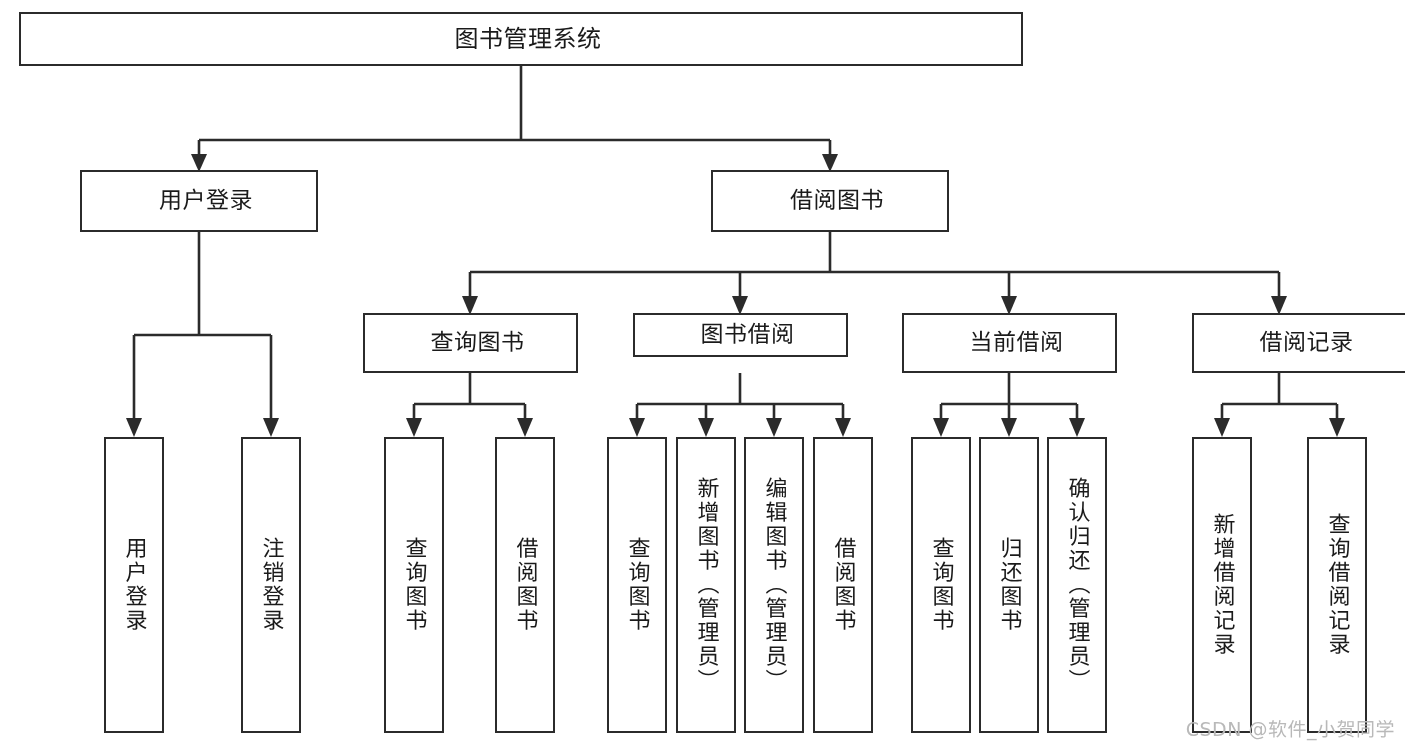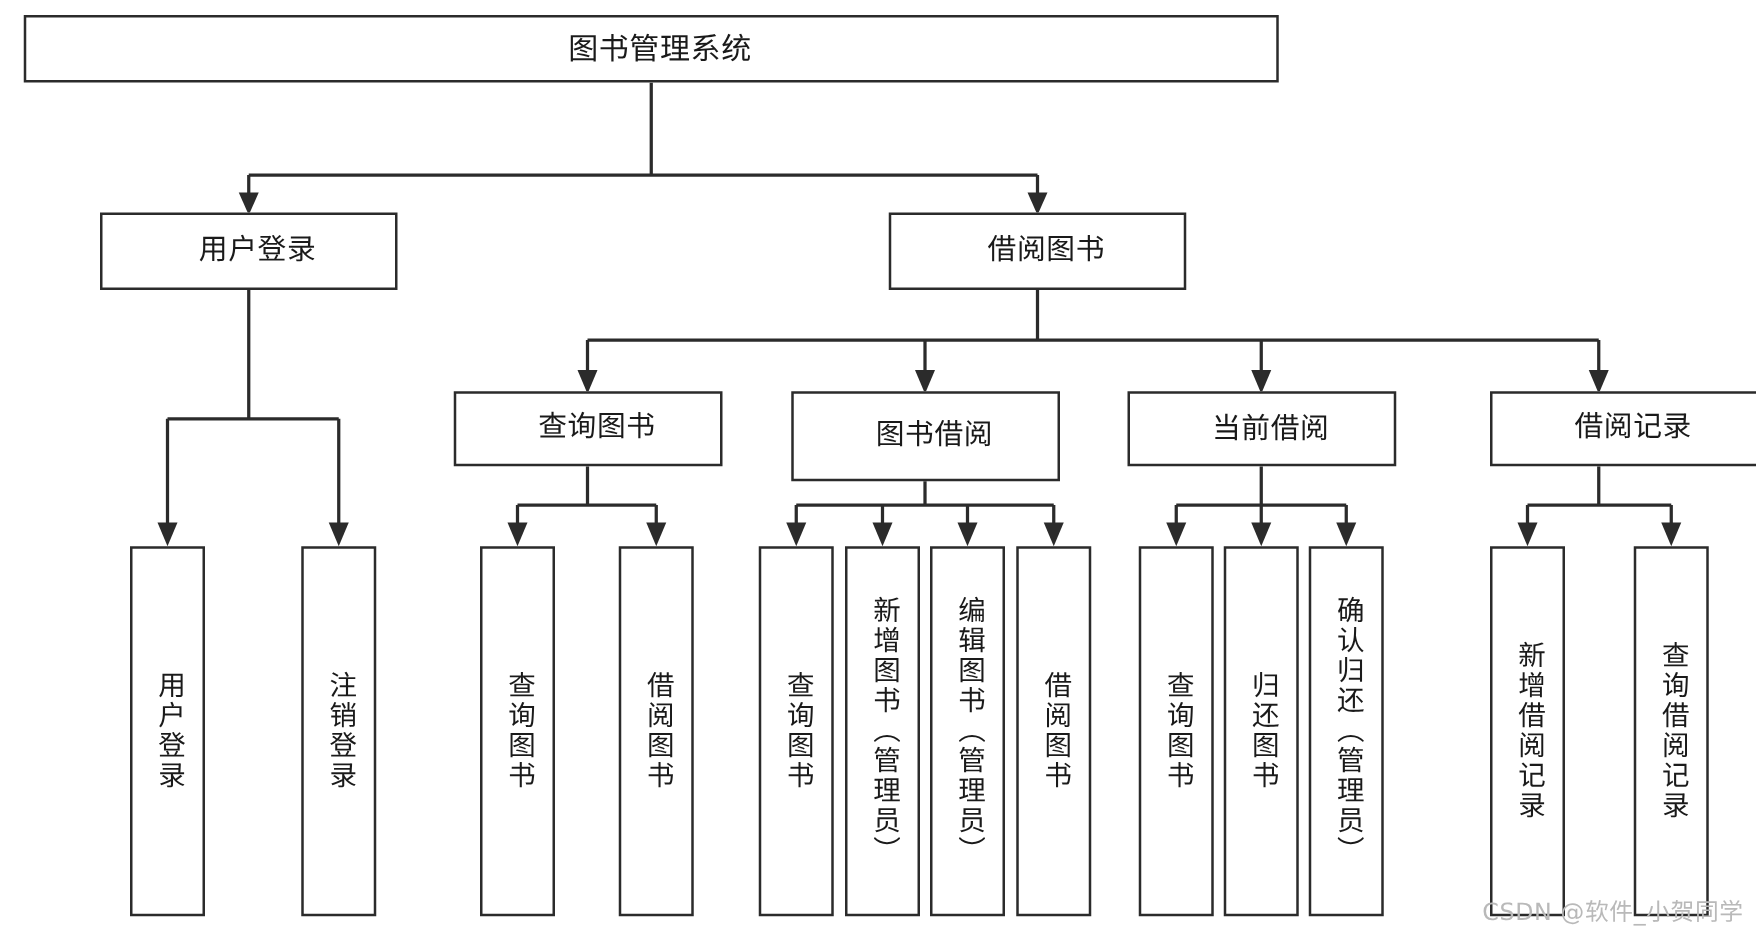--- a/index.html
+++ b/index.html
@@ -155,23 +155,23 @@
   </svg>
 
   <div class="node node-h node-root" style="left:19px; top:12px; width:1004px; height:54px;">图书管理系统</div>
 
   <div class="node node-h" style="left:80px; top:170px; width:238px; height:62px;">用户登录</div>
 
   <div class="node node-h" style="left:711px; top:170px; width:238px; height:62px;">借阅图书</div>
 
   <div class="node node-h" style="left:363px; top:313px; width:215px; height:60px;">查询图书</div>
 
-  <div class="node node-h" style="left:633px; top:313px; width:215px; height:72px;">图书借阅</div>
-
-  <div class="node node-h" style="left:902px; top:313px; width:215px; height:60px;font-family:Liberation Serif, serif;">当前借阅</div>
+  <div class="node node-h" style="left:633px; top:313px; width:215px; height:44px;">图书借阅</div>
+
+  <div class="node node-h" style="left:902px; top:313px; width:215px; height:60px;">当前借阅</div>
 
   <div class="node node-h" style="left:1172px; top:313px; width:215px; height:60px;margin-left:20px;">借阅记录</div>
 
   <div class="node node-v" style="left:104px; top:437px; width:60px; height:296px;">
     <span class="vlabel">用户登录</span>
   </div>
   <div class="node node-v" style="left:241px; top:437px; width:60px; height:296px;">
     <span class="vlabel">注销登录</span>
   </div>
 

